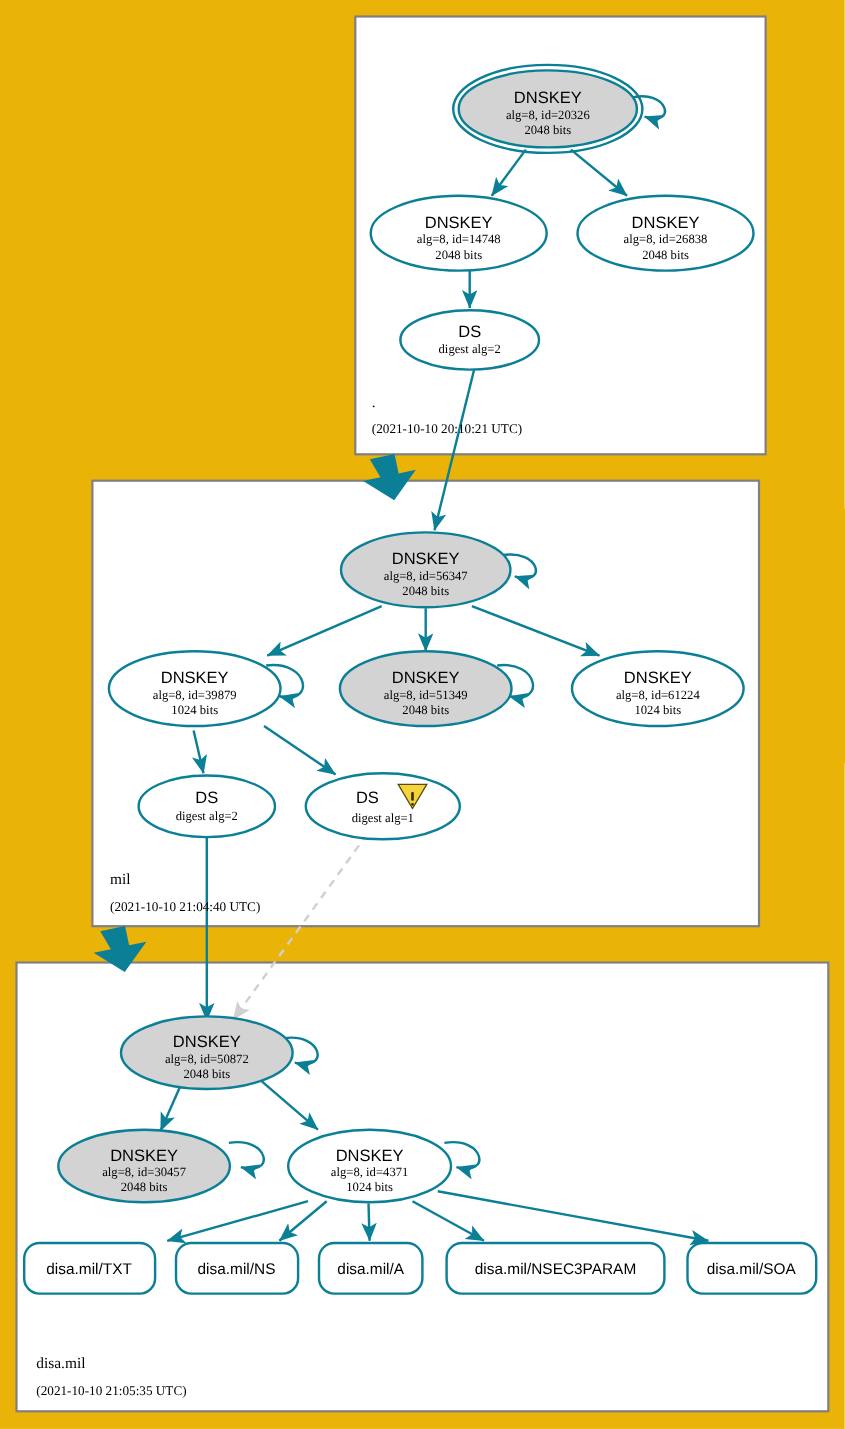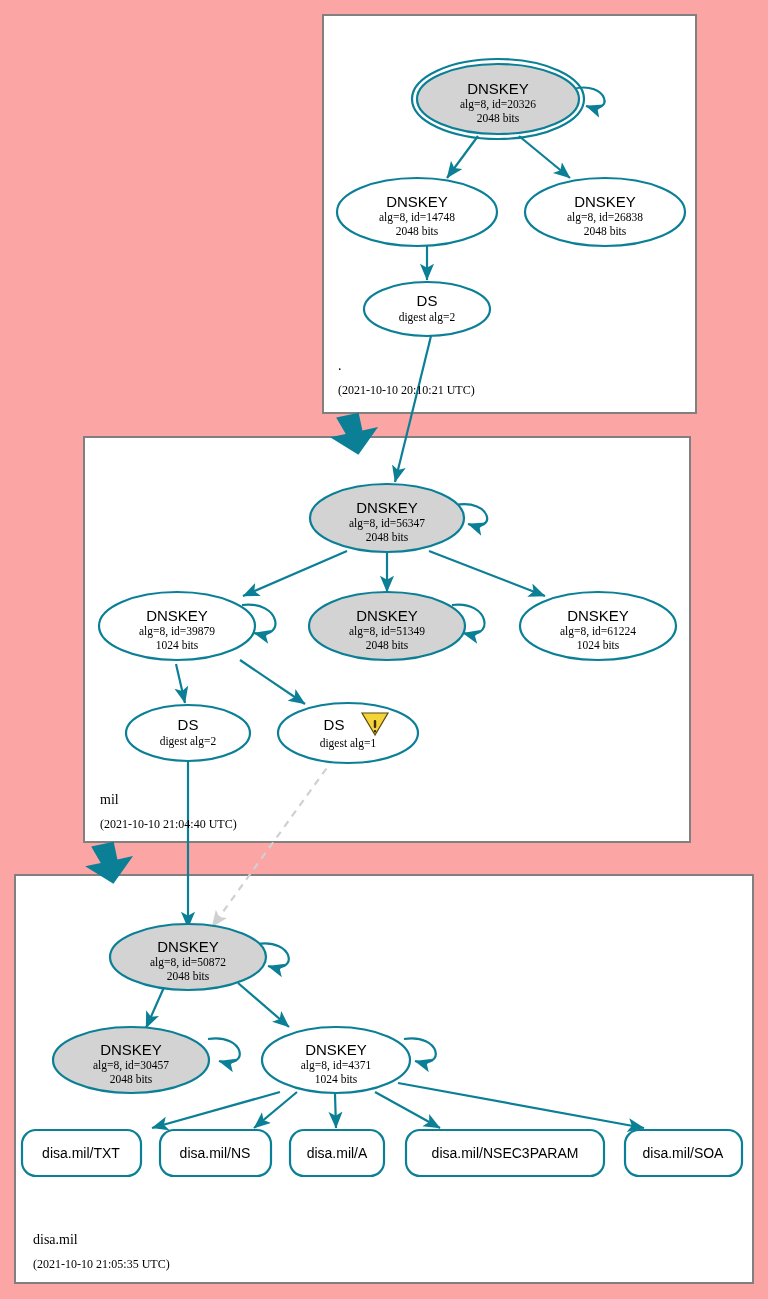--- a/index.html
+++ b/index.html
@@ -4,21 +4,21 @@
 <style>
   html, body {
     margin: 0;
     padding: 0;
     background: #ffffff;
   }
   #page {
     position: relative;
     width: 768px;
     height: 1299px;
-    background: #fca5a5;
+    background: #eab308;
     font-family: "Liberation Sans", sans-serif;
     overflow: hidden;
   }
   svg { display: block; }
   .zone-box {
     fill: #ffffff;
     stroke: #808080;
     stroke-width: 2;
   }
   .node-ell {

